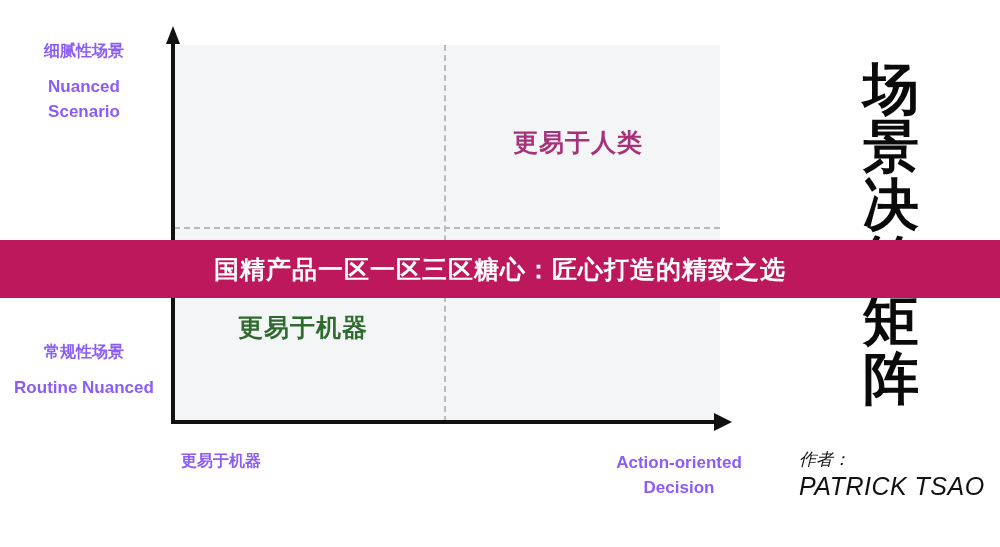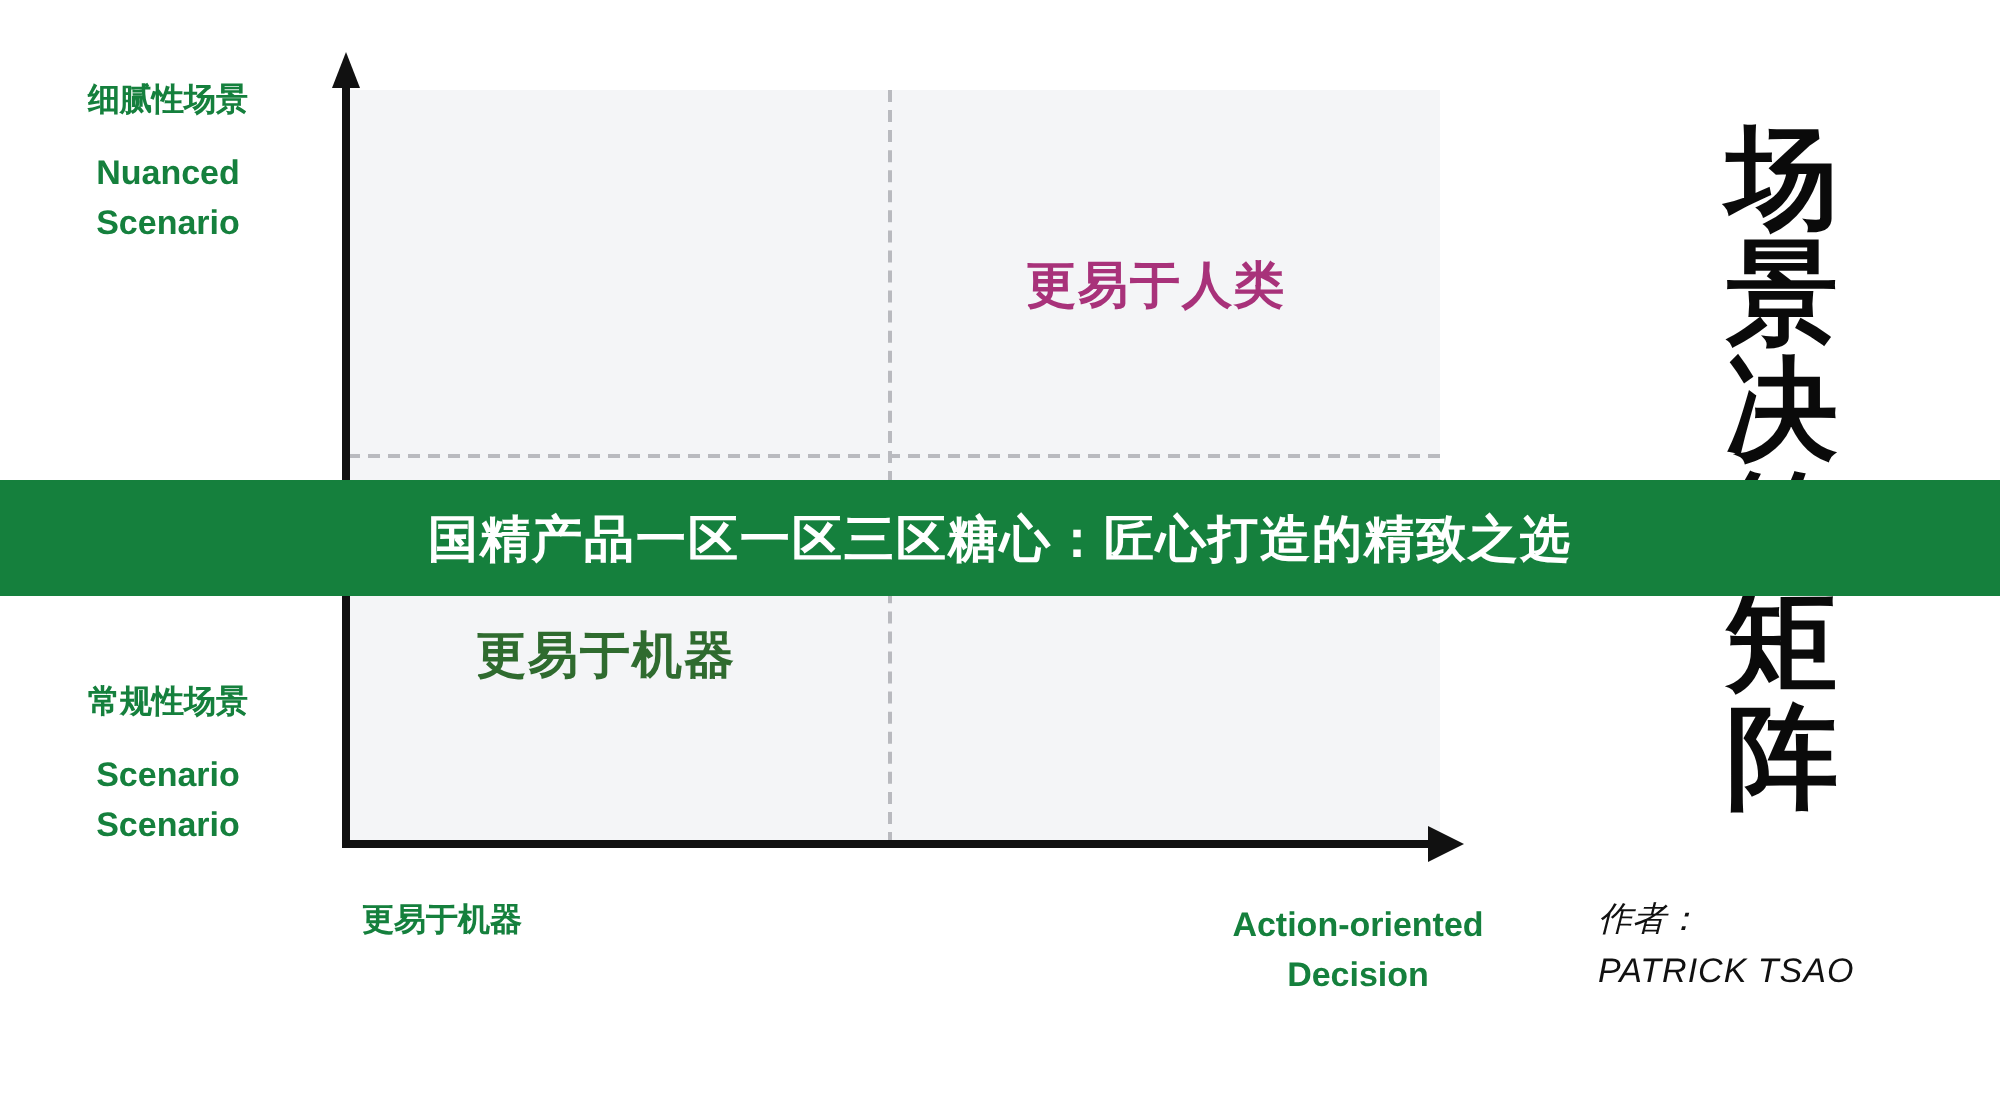--- a/index.html
+++ b/index.html
@@ -98,21 +98,21 @@
   .quad-machine {
     left: 238px;
     top: 311px;
     color: #2f6b2f;
   }
 
   
   .axis-label {
     position: absolute;
     font-weight: bold;
-    color: #15803d;
+    color: #8b5cf6;
     text-align: center;
   }
   .axis-label .cn {
     font-size: 16px;
     line-height: 22px;
     display: block;
     margin-bottom: 12px;
   }
   .axis-label .en {
     font-size: 17px;
@@ -166,34 +166,34 @@
     font-style: italic;
     color: #111111;
   }
   .author .cn {
     display: block;
     font-size: 17px;
     line-height: 24px;
   }
   .author .en {
     display: block;
-    font-size: 17px;
+    font-size: 25px;
     line-height: 28px;
     letter-spacing: 0.5px;
     text-align: right;
   }
 
   
   .banner {
     position: absolute;
     left: 0;
     top: 240px;
     width: 1000px;
     height: 58px;
-    background: #15803d;
+    background: #be185d;
     display: flex;
     align-items: center;
     justify-content: center;
   }
   .banner-text {
     font-size: 25px;
     font-weight: bold;
     color: #ffffff;
     letter-spacing: 1px;
     white-space: nowrap;
@@ -218,21 +218,21 @@
 
   <div class="quad-label quad-human">更易于人类</div>
 
   <div class="axis-label label-nuanced">
     <span class="cn">细腻性场景</span>
     <span class="en">Nuanced Scenario</span>
   </div>
 
   <div class="axis-label label-routine">
     <span class="cn">常规性场景</span>
-    <span class="en">Scenario Scenario</span>
+    <span class="en">Routine Nuanced</span>
   </div>
 
   <div class="axis-label label-informational">
     <span class="cn">更易于机器</span>
   </div>
 
   <div class="axis-label label-action">
     <span class="en">Action-oriented</span>
     <span class="en">Decision</span>
   </div>

